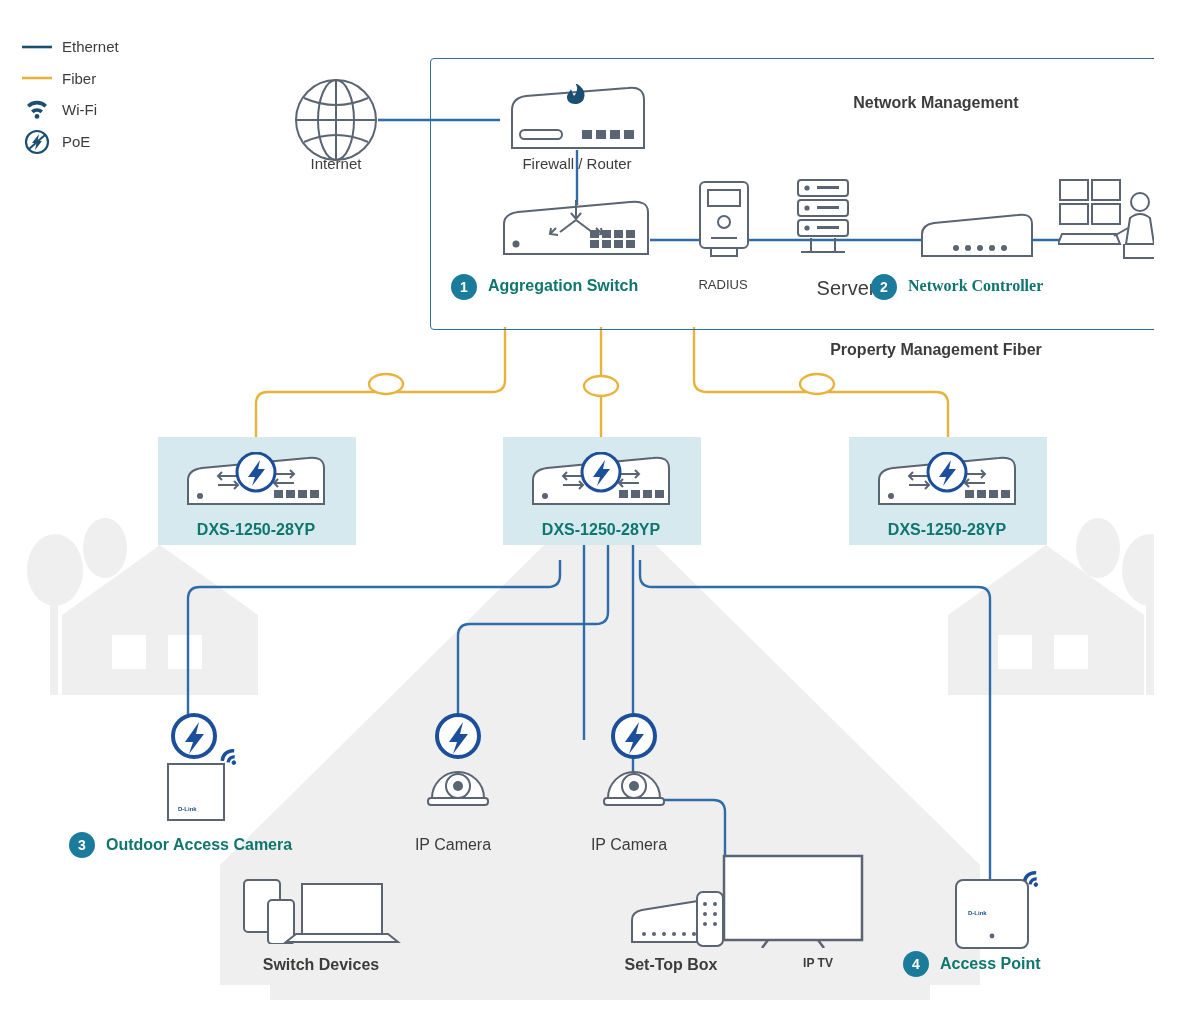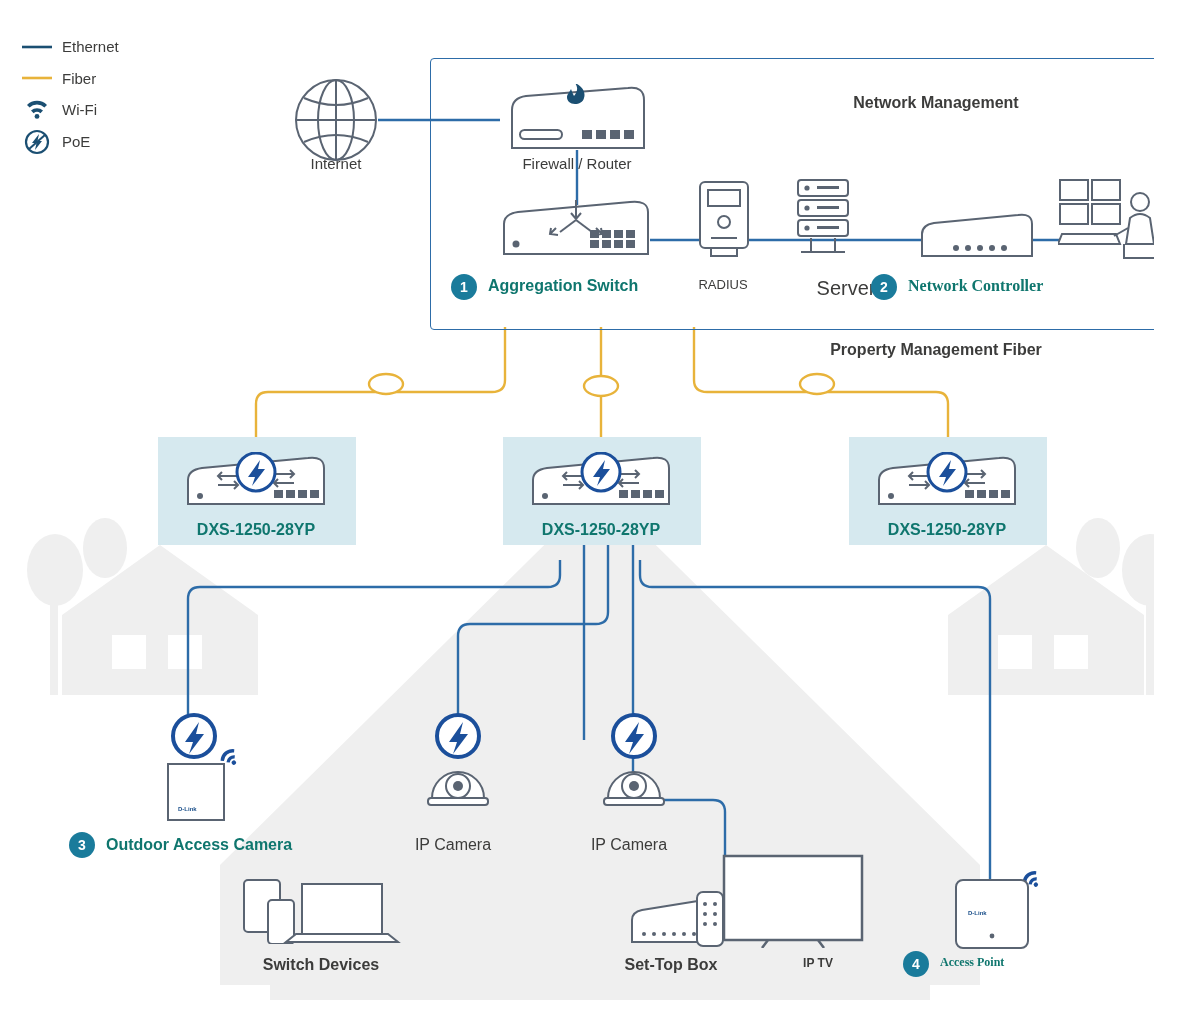--- a/index.html
+++ b/index.html
@@ -344,15 +344,15 @@
     <g fill="#1b4f9b" transform="translate(82,18) rotate(-40)">
       <path d="M-9,-4 a12,12 0 0 1 18,0 l-2.4,2.4 a9,9 0 0 0 -13.2,0 z"></path>
       <path d="M-5.5,1 a7.6,7.6 0 0 1 11,0 l-2.4,2.4 a4.6,4.6 0 0 0 -6.2,0 z"></path>
       <circle cx="0" cy="6" r="2.2"></circle>
     </g>
     <rect x="6" y="18" width="72" height="68" rx="7" fill="#fff" stroke="#5a6472" stroke-width="2"></rect>
     <circle cx="42" cy="74" r="2.4" fill="#5a6472"></circle>
   </svg>
   <div class="dlink-tag" style="left:968px;top:910px;">D-Link</div>
   <div class="badge" style="left:903px;top:951px;">4</div>
-  <div class="lbl teal" style="left:940px;top:955px;font-size:12px;font-family:Liberation Serif, serif;">Access Point</div>
+  <div class="lbl teal" style="left:940px;top:955px;font-size:16px;">Access Point</div>
 
 </div>
 
 </body></html>

